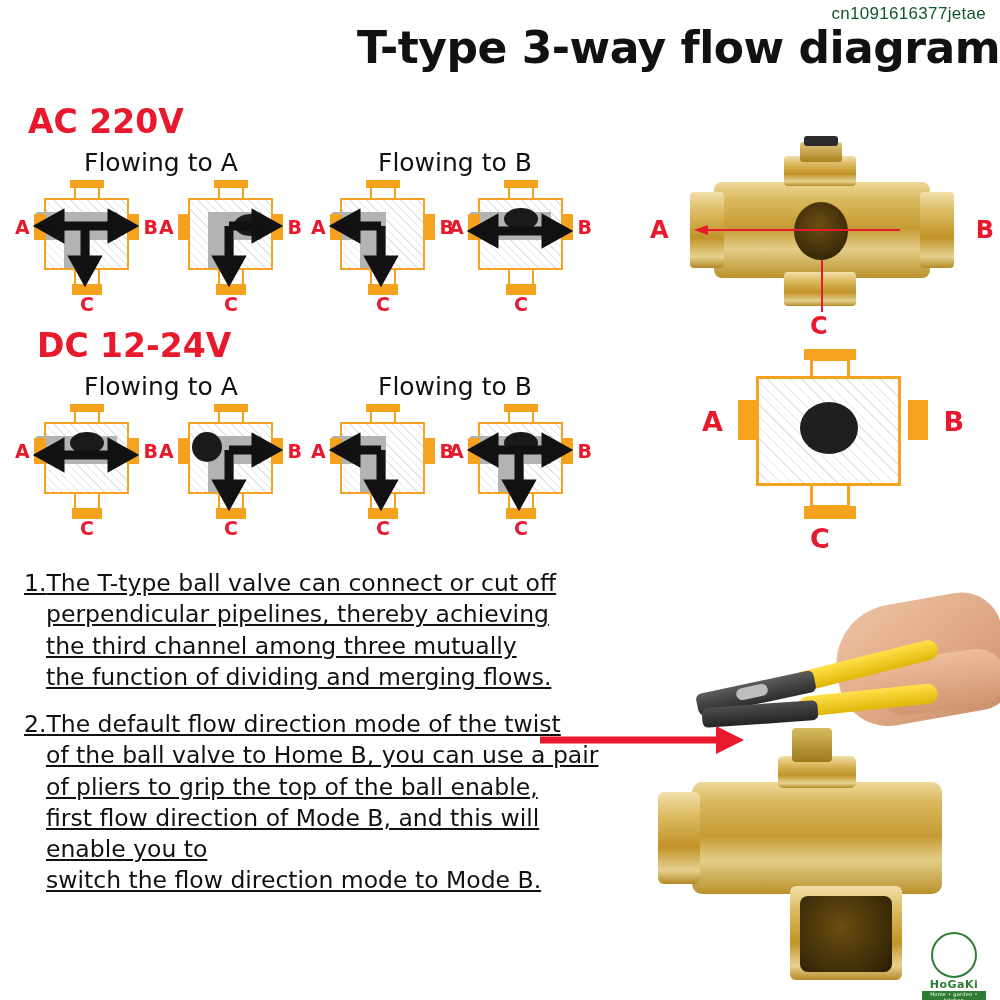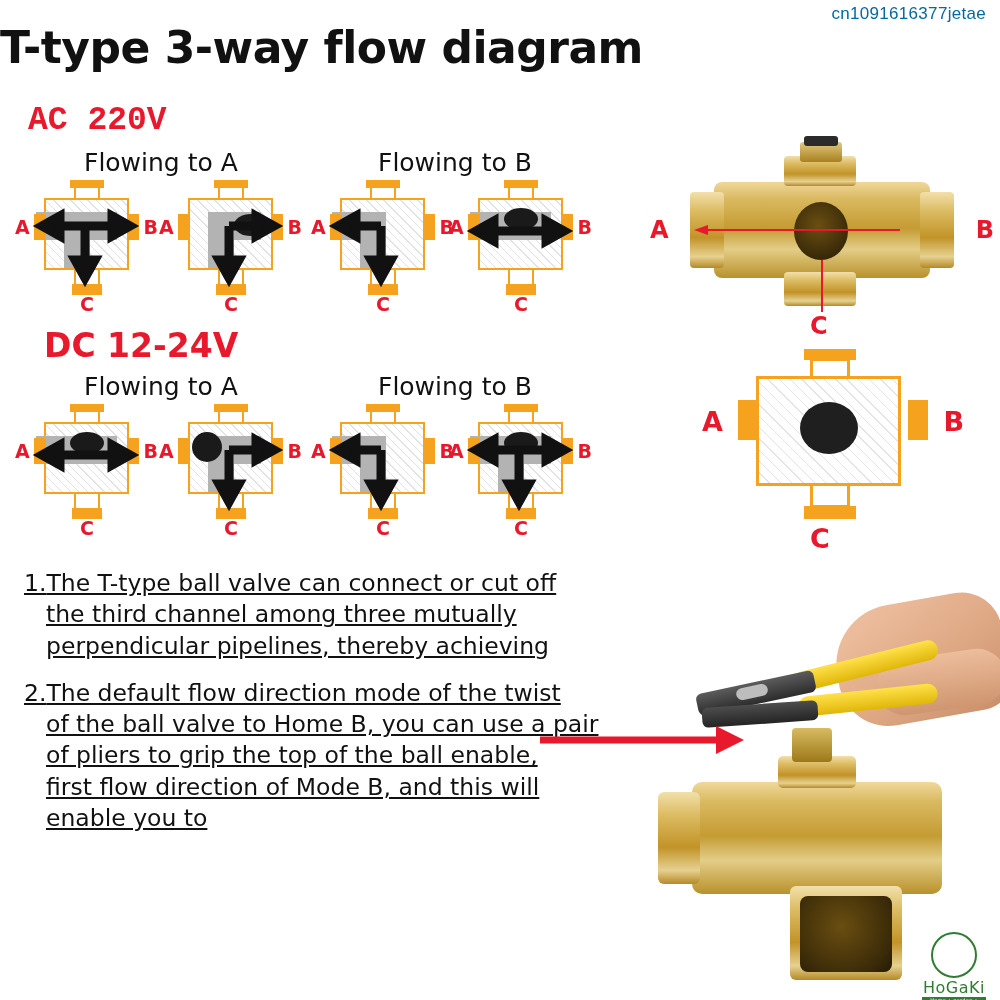--- a/index.html
+++ b/index.html
@@ -8,27 +8,27 @@
     background:#ffffff;
     font-family:"DejaVu Sans", sans-serif;
     position:relative;
     overflow:hidden;
   }
   .abs{position:absolute;}
 
   
   #watermark{
     top:4px;right:14px;
-    color:#0369a1;font-size:17px;letter-spacing:.3px;
+    color:#14532d;font-size:17px;letter-spacing:.3px;
     font-family:"Liberation Sans", sans-serif;
   }
 
   
   #title{
-    top:22px;left:0;width:1000px;text-align:left;
+    top:22px;left:0;width:1000px;text-align:right;
     font-size:44px;font-weight:bold;color:#111;
     font-family:"DejaVu Sans", sans-serif;
     letter-spacing:-0.5px;
   }
 
   
   .volt{
     color:#e8192c;font-weight:bold;font-size:33px;
     font-family:"DejaVu Sans", sans-serif;
   }
@@ -152,32 +152,32 @@
   
   #logo{
     right:14px;bottom:12px;width:64px;height:56px;text-align:center;
   }
   #logo .lg-circle{
     width:42px;height:42px;border-radius:50%;
     background:#ffffff;border:2px solid #2f7d32;margin:0 auto;
     position:relative;
   }
   #logo .lg-name{
-    font-size:16px;color:#2f7d32;font-weight:normal;letter-spacing:.5px;
+    font-size:11px;color:#2f7d32;font-weight:bold;letter-spacing:.5px;
   }
   #logo .lg-sub{font-size:5px;color:#fff;background:#2f7d32;letter-spacing:.3px;}
 </style>
 </head>
 <body>
 
 <div class="abs" id="watermark">cn1091616377jetae</div>
 
 <div class="abs" id="title">T-type 3-way flow diagram</div>
 
-<div class="abs volt" style="top:102px;left:28px;font-family:Liberation Mono, monospace;">AC 220V</div>
+<div class="abs volt" style="top:102px;left:28px;">AC 220V</div>
 <div class="abs flowlabel" style="top:148px;left:84px;">Flowing to A</div>
 <div class="abs flowlabel" style="top:148px;left:378px;">Flowing to B</div>
 
 <div class="valve" style="top:186px;left:34px;">
   <div class="v-top-cap"></div>
     <div class="v-neck"></div>
   <div class="v-body"></div>
   <div class="ch-h"></div>
     <div class="ch-v"></div>
   <div class="v-port-l"></div>
@@ -260,21 +260,21 @@
       <line x1="20" y1="45" x2="82" y2="45"></line>
       <polygon points="8,45 26,35 26,55"></polygon>
       <polygon points="96,45 78,35 78,55"></polygon>
     </g>
   </svg>
   <div class="pA">A</div>
   <div class="pB">B</div>
   <div class="pC">C</div>
 </div>
 
-<div class="abs volt" style="top:326px;left:44px;">DC 12-24V</div>
+<div class="abs volt" style="top:326px;left:37px;">DC 12-24V</div>
 <div class="abs flowlabel" style="top:372px;left:84px;">Flowing to A</div>
 <div class="abs flowlabel" style="top:372px;left:378px;">Flowing to B</div>
 
 <div class="valve" style="top:410px;left:34px;">
   <div class="v-top-cap"></div>
     <div class="v-neck"></div>
   <div class="v-body"></div>
   <div class="ch-h"></div>
   <div class="ball" style="left:36px;top:22px;"></div>
   <div class="v-port-l"></div>
@@ -402,28 +402,30 @@
   <div class="stub"></div>
     <div class="capb"></div>
   <div class="lblA">A</div>
   <div class="lblB">B</div>
   <div class="lblC">C</div>
 </div>
 
 <div class="abs" id="notes">
   <p>
     <span>1.</span><span>The T-type ball valve can connect or cut off</span>
+    <span class="indent">perpendicular pipelines, thereby achieving</span>
     <span class="indent">the third channel among three mutually</span>
-    <span class="indent">perpendicular pipelines, thereby achieving</span>
+    <span class="indent">the function of dividing and merging flows.</span>
   </p>
   <p>
     <span>2.</span><span>The default flow direction mode of the twist</span>
     <span class="indent">of the ball valve to Home B, you can use a pair</span>
     <span class="indent">of pliers to grip the top of the ball enable,</span>
     <span class="indent">first flow direction of Mode B, and this will enable you to</span>
+    <span class="indent">switch the flow direction mode to Mode B.</span>
   </p>
 </div>
 
 <div class="abs" id="photo2">
 
   <div class="abs" style="left:196px;top:0px;width:170px;height:120px;background:linear-gradient(150deg,#f0c3a4 0%,#dda682 60%,#c78d68 100%);border-radius:60px 40px 30px 50px;transform:rotate(-10deg);"></div>
   <div class="abs" style="left:236px;top:54px;width:130px;height:56px;background:linear-gradient(180deg,#edbd9c,#cf9670);border-radius:36px;transform:rotate(-8deg);"></div>
 
   <div class="abs" style="left:150px;top:56px;width:150px;height:20px;background:linear-gradient(180deg,#ffe14a,#e0b709);border-radius:10px;transform:rotate(-14deg);"></div>
   <div class="abs" style="left:158px;top:90px;width:140px;height:20px;background:linear-gradient(180deg,#ffe14a,#e0b709);border-radius:10px;transform:rotate(-6deg);"></div>

